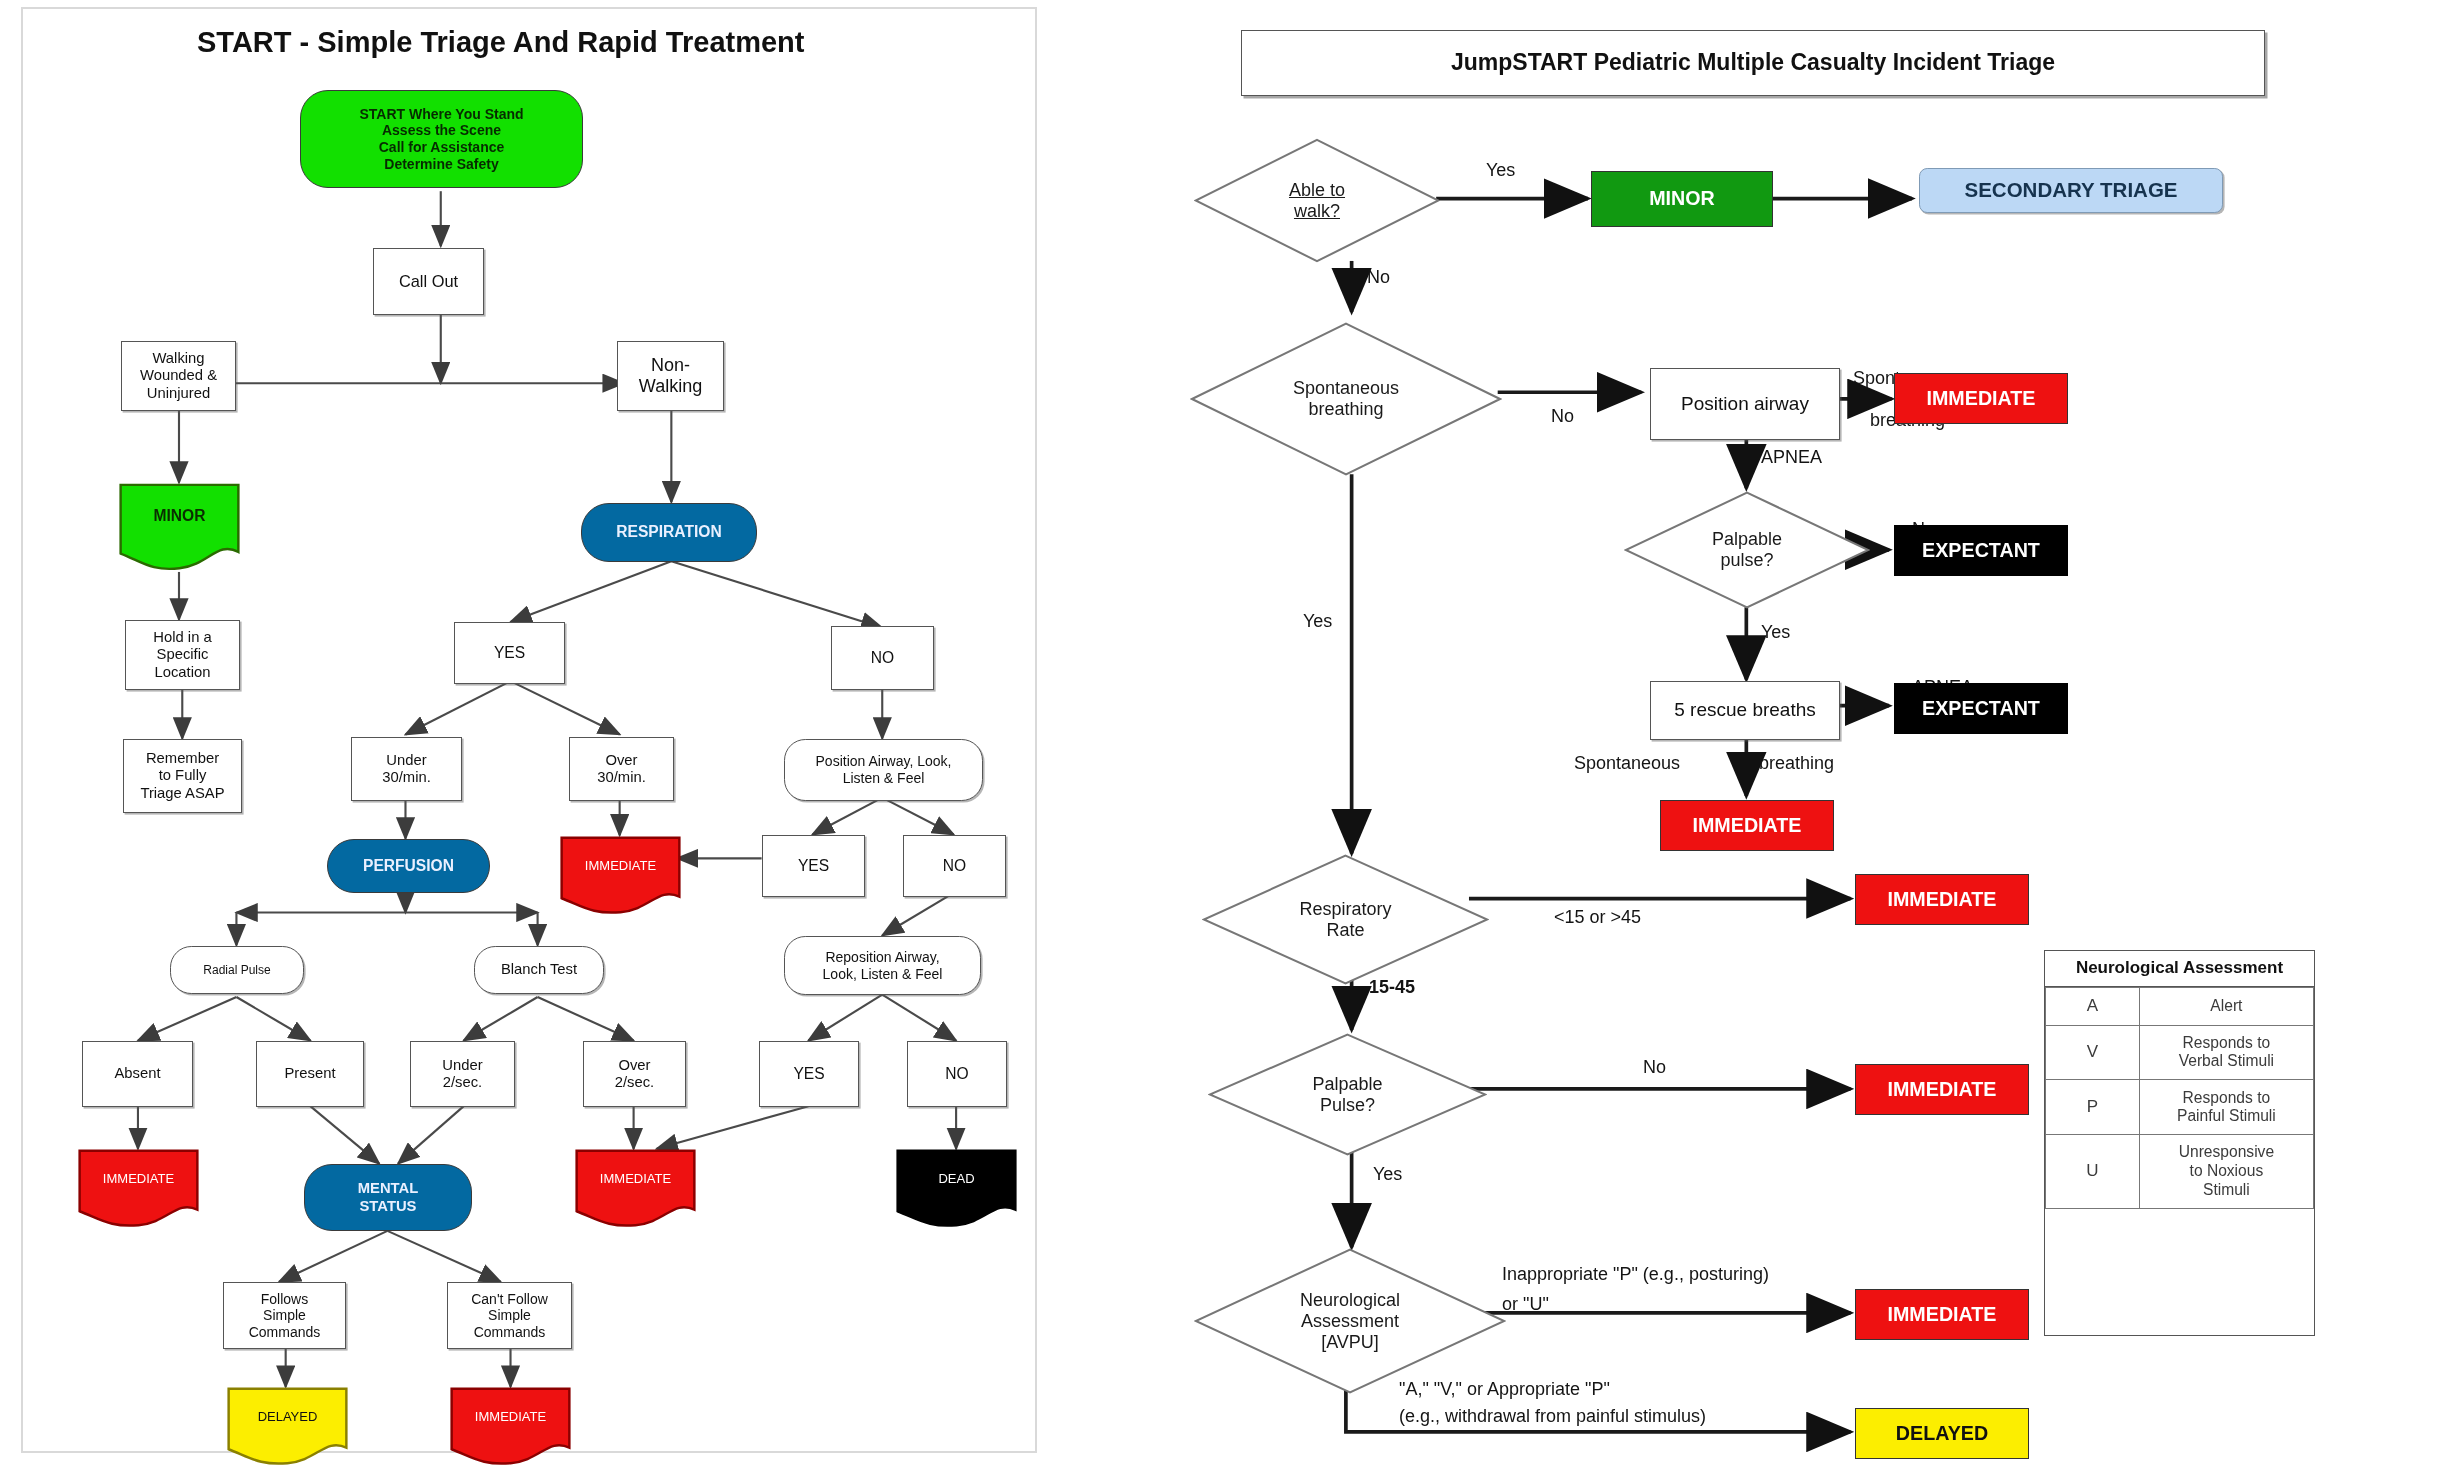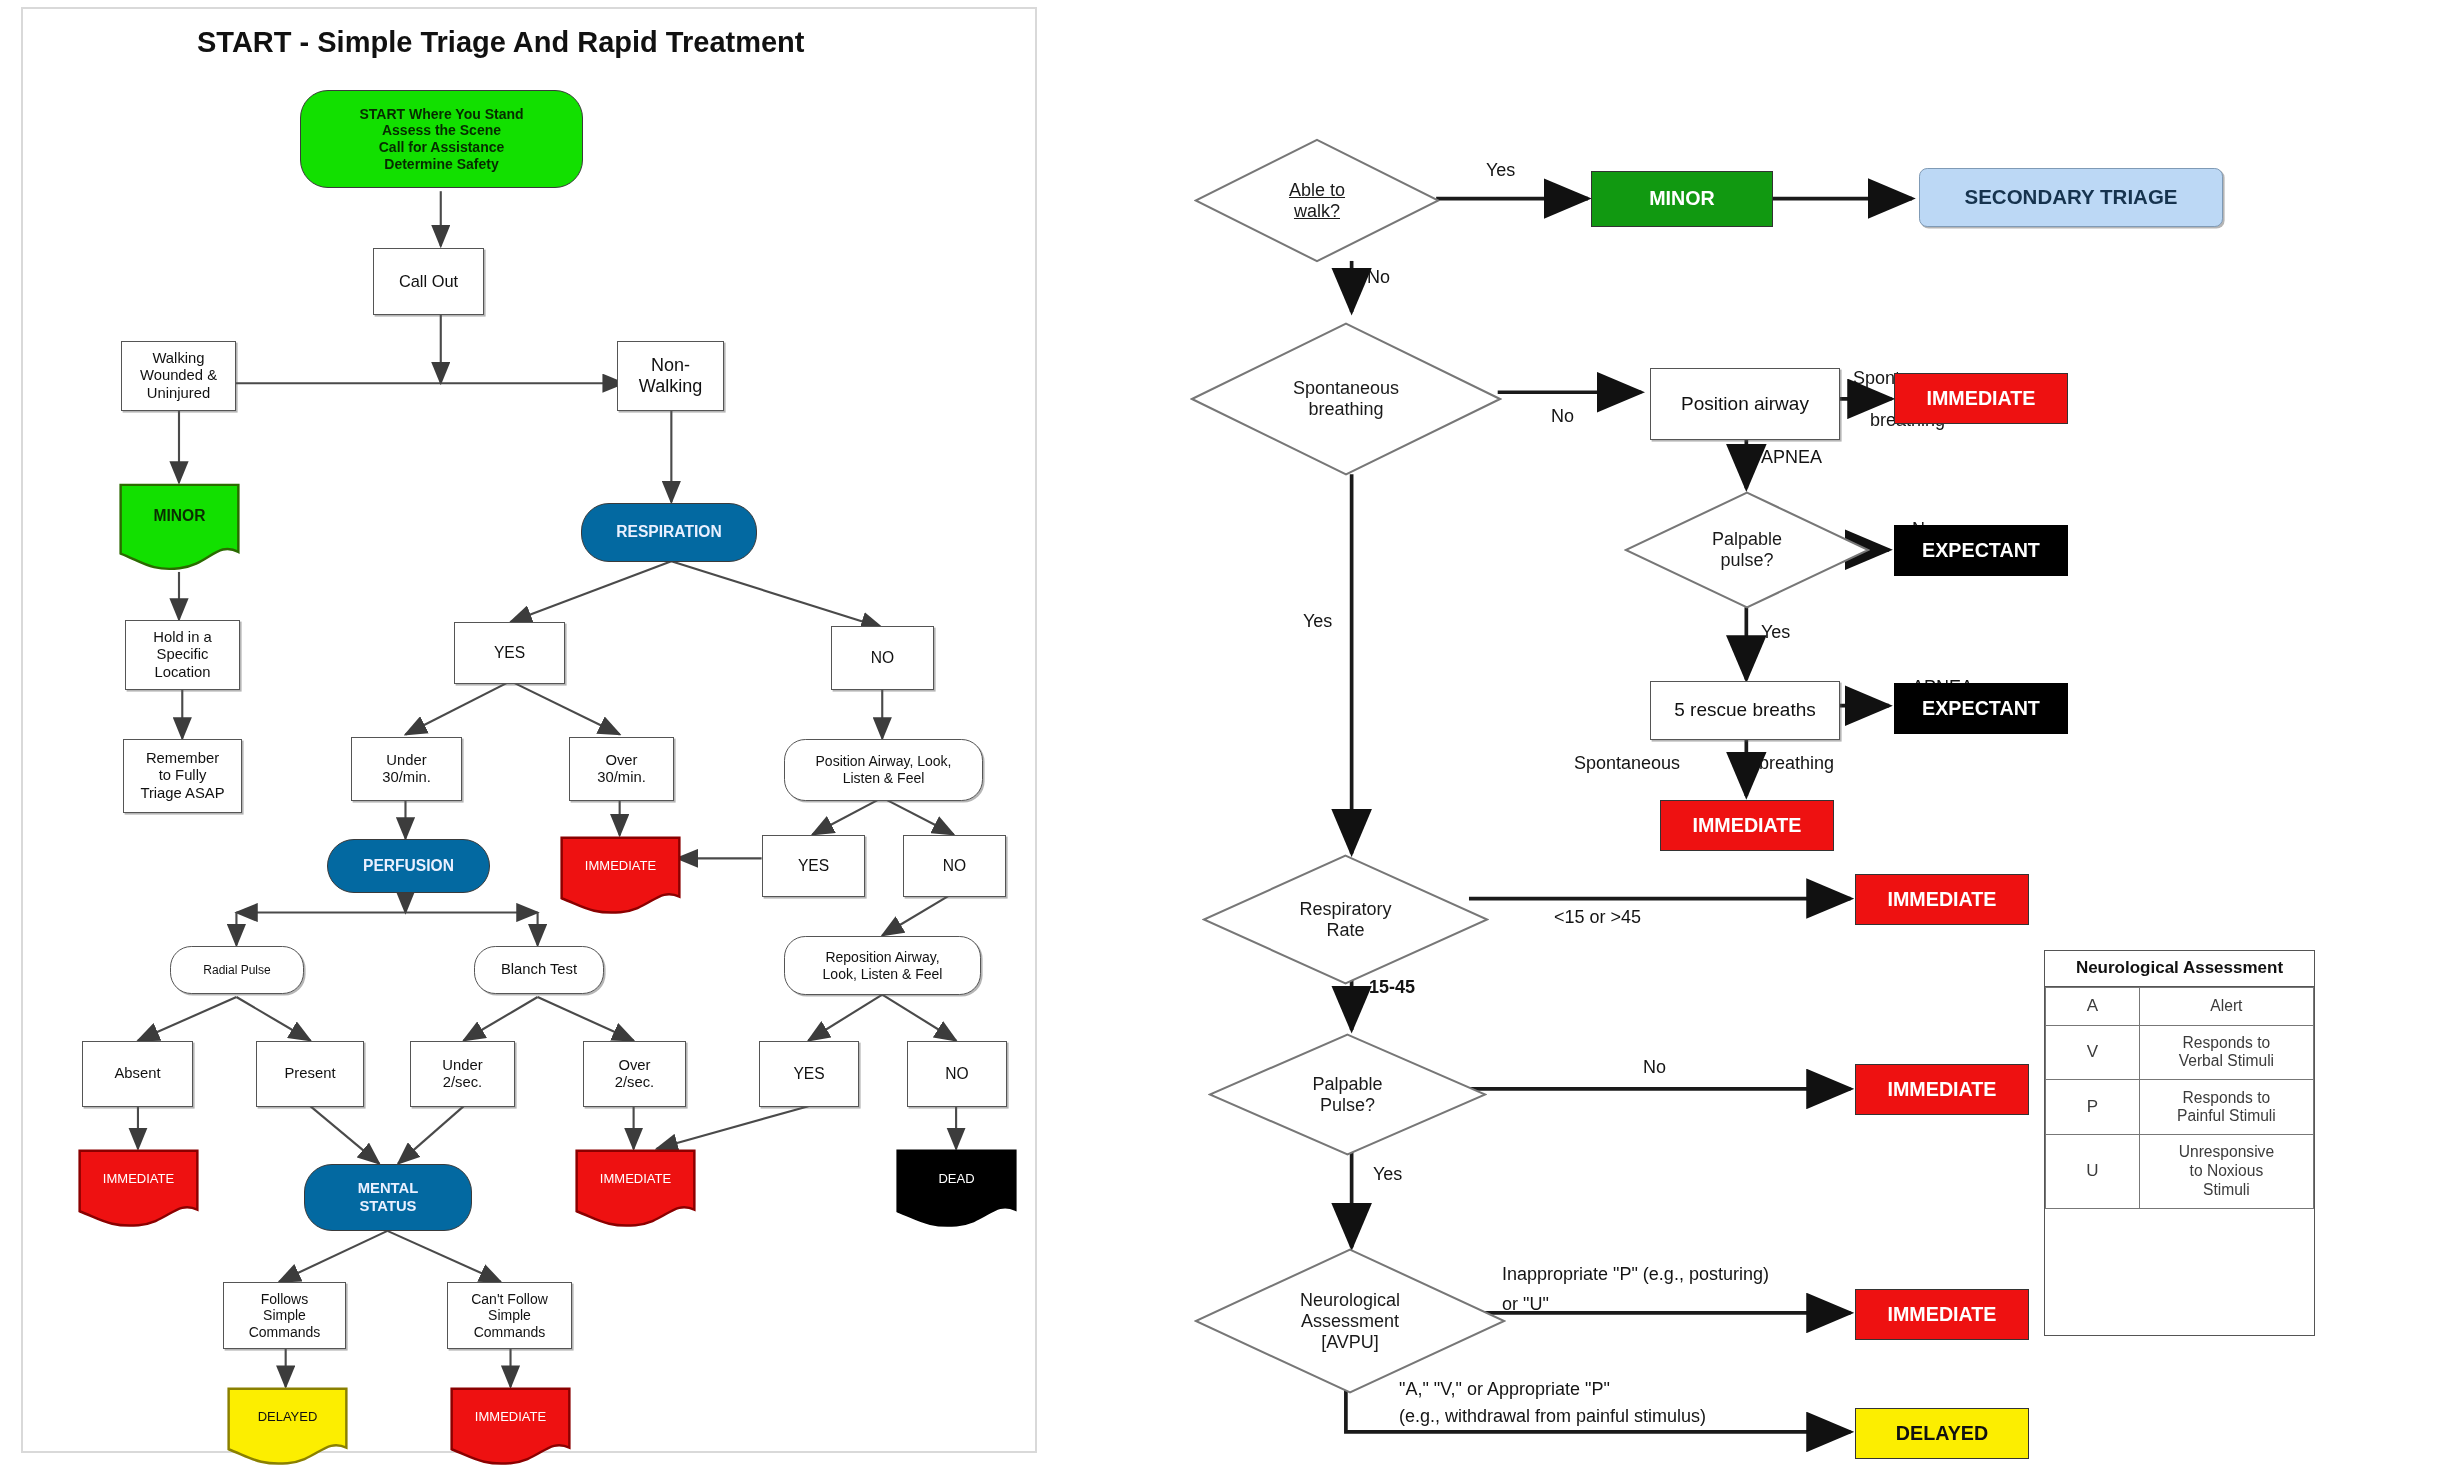--- a/index.html
+++ b/index.html
@@ -374,39 +374,42 @@
       <path d="M1790,1327 L2255,1327"></path>
 
       <path d="M1647,1400 L1647,1520"></path>
 
       <path d="M1680,1600 L2255,1600"></path>
 
       <path d="M1640,1680 L1640,1745 L2255,1745"></path>
     </g>
   </svg>
 
+  <div class="titlebox" style="left:1241px;top:29.5px;width:1024px;height:66px;">
+    <span style="font-size:23px;font-weight:700;color:#111;">JumpSTART Pediatric Multiple Casualty Incident Triage</span>
+  </div>
 
   <div class="diamondwrap" style="left:1194px;top:138px;width:246px;height:125px;">
     <svg width="246" height="125" viewBox="0 0 300 152">
       <path d="M150,2 L298,76 L150,150 L2,76 Z" fill="#fff" stroke="#777" stroke-width="2.5"></path>
     </svg>
     <div class="lbl" style="font-size:18px;white-space:pre;text-decoration:underline;">
       <span>Able to
 walk?</span>
     </div>
   </div>
 
   <div class="elabel" style="left:1486px;top:160px;font-size:18px;">Yes</div>
   <div class="elabel" style="left:1367px;top:267px;font-size:18px;">No</div>
 
   <div class="node solid green2" style="left:1591px;top:171px;width:182px;height:56px;font-size:19.7px;font-weight:700;">
     <span>MINOR</span>
   </div>
 
-  <div class="node solid lightblue rect-sh" style="left:1919px;top:168px;width:304px;height:59px;font-size:20.5px;font-weight:600;">
+  <div class="node solid lightblue rect-sh" style="left:1919px;top:168px;width:304px;height:45px;font-size:20.5px;font-weight:600;">
     <span>SECONDARY TRIAGE</span>
   </div>
 
   <div class="diamondwrap" style="left:1190px;top:322px;width:312px;height:154px;">
     <svg width="312" height="154" viewBox="0 0 380 188">
       <path d="M190,2 L378,94 L190,186 L2,94 Z" fill="#fff" stroke="#777" stroke-width="2.5"></path>
     </svg>
     <div class="lbl" style="font-size:18px;white-space:pre;">
       <span>Spontaneous
 breathing</span>

